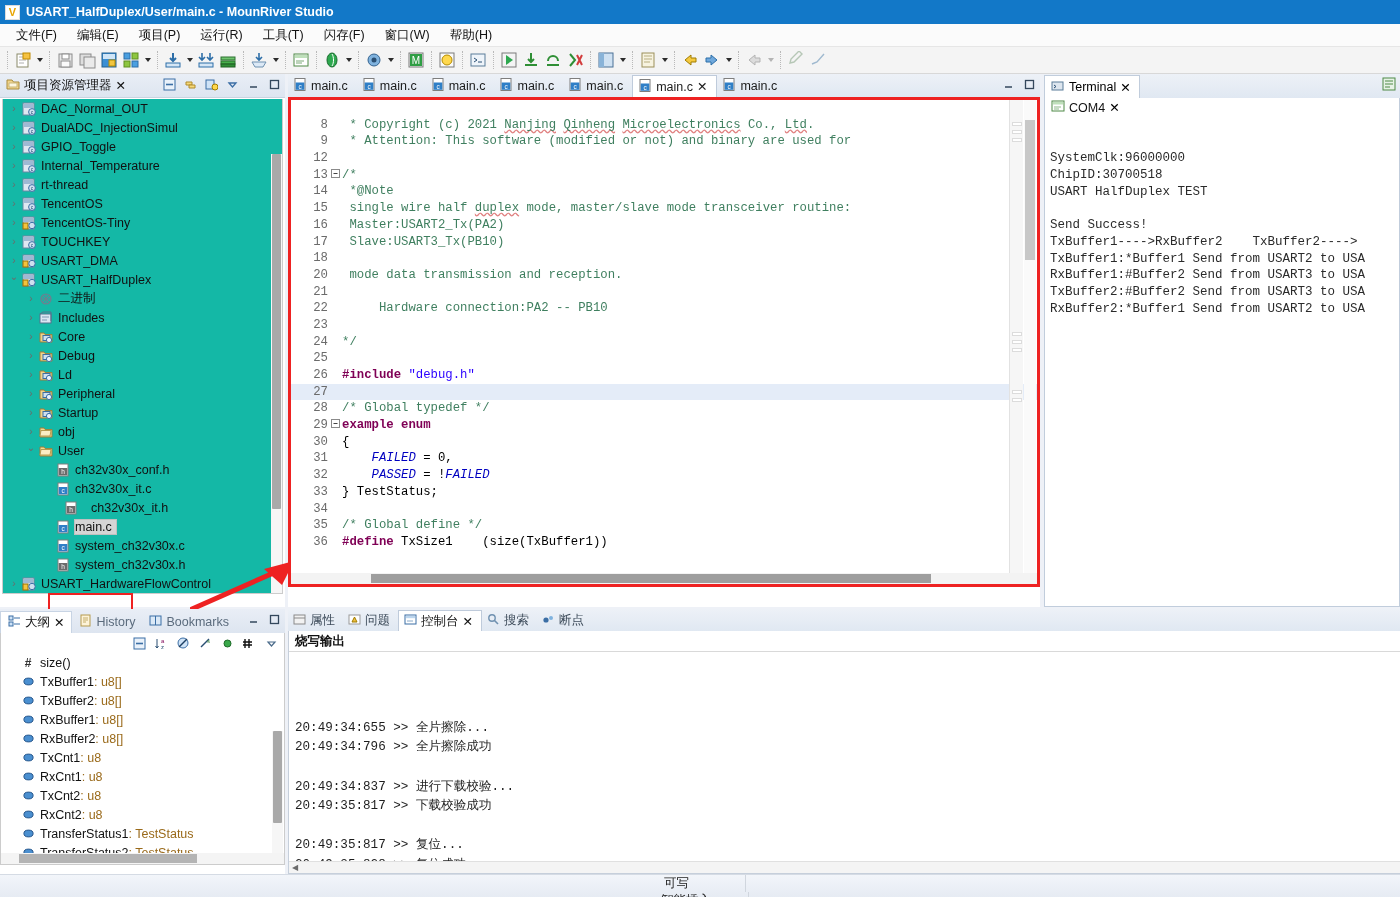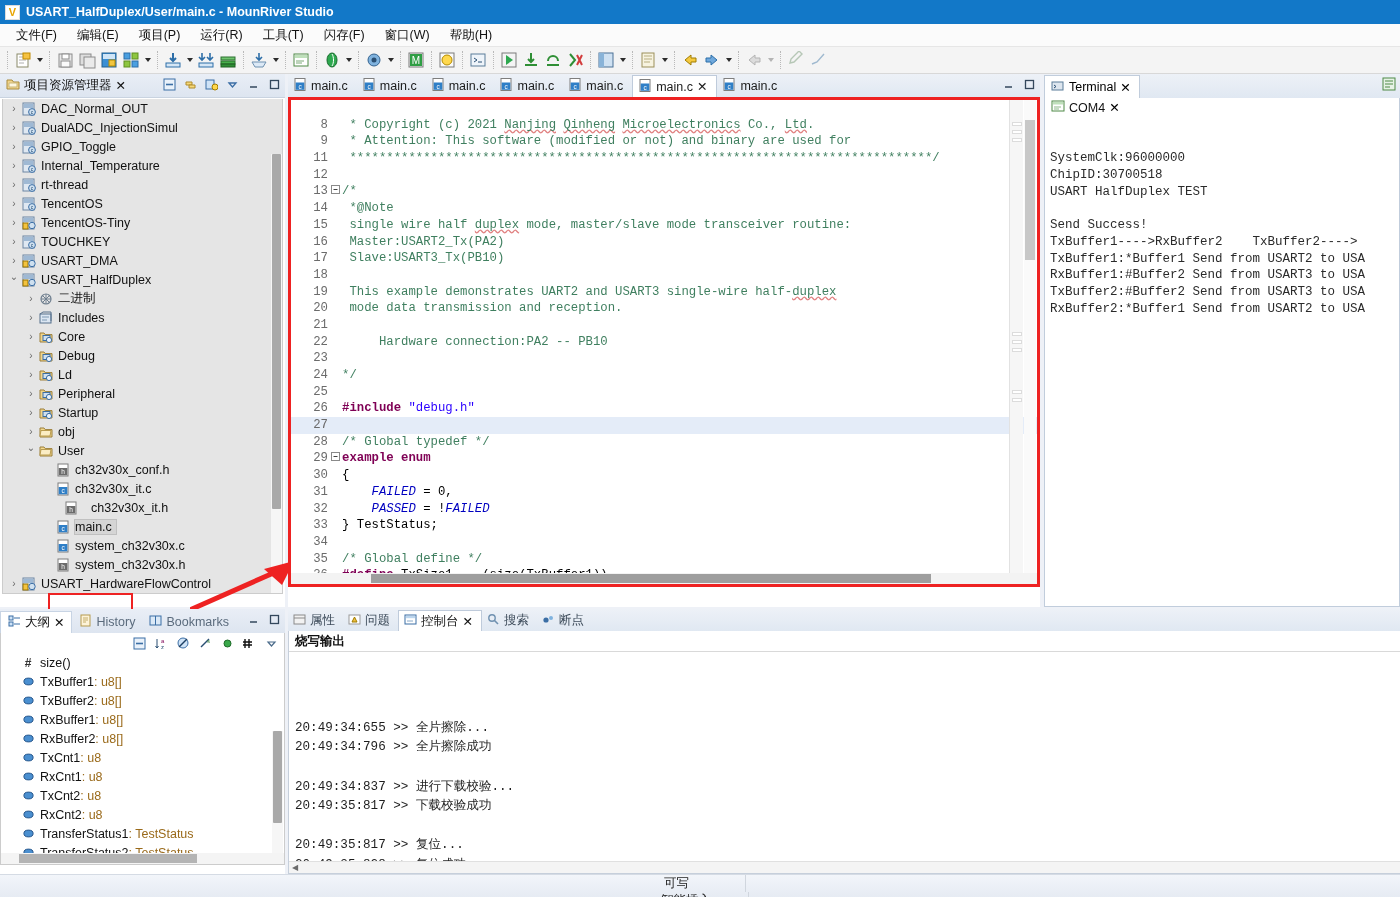--- a/index.html
+++ b/index.html
@@ -63,21 +63,21 @@
 
   
   .panel { position: absolute; background: #fff; }
   .panel-btns { position: absolute; right: 4px; top: 3px; display: flex; align-items: center; gap: 7px; }
   .pbtn { width: 14px; height: 14px; display:inline-flex; align-items:center; justify-content:center; }
 
   
   #projpanel { left: 0; top: 0; width: 285px; height: 533px; background: #fff; }
   #projpanel .hdr { height: 24px; background: linear-gradient(#e9eef6,#dde5f0); display:flex; align-items:center; position: relative; border-bottom: 1px solid #c9d3e0;}
   #projpanel .hdr .ttl { display:flex; align-items:center; gap:4px; font-size:12.5px; padding-left:6px; color:#111;}
-  #projpanel .treewrap { position:absolute; left:2px; top:25px; width:281px; height:495px; background:#e5e5e5; overflow:hidden; border:1px solid #ccc; border-top:none;}
+  #projpanel .treewrap { position:absolute; left:2px; top:25px; width:281px; height:495px; background:#14b8a6; overflow:hidden; border:1px solid #ccc; border-top:none;}
   .trow { height: 19px; display:flex; align-items:center; font-size: 12.5px; color:#111; white-space:nowrap; }
   .chev { width: 14px; text-align:center; color:#6b6b6b; font-size:10px; flex:none; }
   .chev.open::before { content:"\2304"; position:relative; top:-3px; }
   .chev.closed::before { content:"\203A"; }
   .chev.none::before { content:""; }
   .ticon { width: 17px; height: 15px; flex:none; display:inline-flex; align-items:center; justify-content:center; margin-right:3px; }
   .tlabel { padding-right: 4px; }
   .trow.selected .tlabel { background:#d5d5d5; outline:1px solid #c0c0c0;}
   .vscroll { position:absolute; right:2px; background:#f6f6f6; width:11px; }
   .vscroll .thumb { position:absolute; left:1px; width:9px; background:#a9a9a9; border-radius:1px;}
@@ -984,32 +984,30 @@
               </svg>
             </span>
         </div>
       </div>
       <div class="edbody">
         <div class="codearea">
           <div id="code-rows">
               <div class="cline"><span class="gutter"></span><span class="fold"></span><span class="ctext"><span class="c-cmt"></span></span></div>
               <div class="cline"><span class="gutter">8</span><span class="fold"></span><span class="ctext"><span class="c-cmt"> * Copyright (c) 2021 <span class="sq">Nanjing</span> <span class="sq">Qinheng</span> <span class="sq">Microelectronics</span> Co., <span class="sq">Ltd</span>.</span></span></div>
               <div class="cline"><span class="gutter">9</span><span class="fold"></span><span class="ctext"><span class="c-cmt"> * Attention: This software (modified or not) and binary are used for</span></span></div>
-              <div class="cline"><span class="gutter">11</span><span class="fold"></span><span class="ctext"><span class="c-cmt"> *******************************************************************************/</span></span></div>
               <div class="cline"><span class="gutter">12</span><span class="fold"></span><span class="ctext"><span class="c-cmt"></span></span></div>
               <div class="cline"><span class="gutter">13</span><span class="fold"><svg width="9" height="9" style="vertical-align:-1px">
                     <rect x="0.5" y="0.5" width="8" height="8" fill="#fff" stroke="#8a8a8a"></rect>
                     <path d="M2.5 4.5h4" stroke="#444"></path>
                   </svg></span><span class="ctext"><span class="c-cmt">/*</span></span></div>
               <div class="cline"><span class="gutter">14</span><span class="fold"></span><span class="ctext"><span class="c-cmt"> *@Note</span></span></div>
               <div class="cline"><span class="gutter">15</span><span class="fold"></span><span class="ctext"><span class="c-cmt"> single wire half <span class="sq">duplex</span> mode, master/slave mode transceiver routine:</span></span></div>
               <div class="cline"><span class="gutter">16</span><span class="fold"></span><span class="ctext"><span class="c-cmt"> Master:USART2_Tx(PA2)</span></span></div>
               <div class="cline"><span class="gutter">17</span><span class="fold"></span><span class="ctext"><span class="c-cmt"> Slave:USART3_Tx(PB10)</span></span></div>
               <div class="cline"><span class="gutter">18</span><span class="fold"></span><span class="ctext"><span class="c-cmt"></span></span></div>
-              <div class="cline"><span class="gutter">19</span><span class="fold"></span><span class="ctext"><span class="c-cmt"> This example demonstrates UART2 and USART3 single-wire half-<span class="sq">duplex</span></span></span></div>
               <div class="cline"><span class="gutter">20</span><span class="fold"></span><span class="ctext"><span class="c-cmt"> mode data transmission and reception.</span></span></div>
               <div class="cline"><span class="gutter">21</span><span class="fold"></span><span class="ctext"><span class="c-cmt"></span></span></div>
               <div class="cline"><span class="gutter">22</span><span class="fold"></span><span class="ctext"><span class="c-cmt">     Hardware connection:PA2 -- PB10</span></span></div>
               <div class="cline"><span class="gutter">23</span><span class="fold"></span><span class="ctext"><span class="c-cmt"></span></span></div>
               <div class="cline"><span class="gutter">24</span><span class="fold"></span><span class="ctext"><span class="c-cmt">*/</span></span></div>
               <div class="cline"><span class="gutter">25</span><span class="fold"></span><span class="ctext"><span class="c-pln"></span></span></div>
               <div class="cline"><span class="gutter">26</span><span class="fold"></span><span class="ctext"><span class="c-pre">#include </span><span class="c-str">"debug.h"</span></span></div>
               <div class="cline hl"><span class="gutter">27</span><span class="fold"></span><span class="ctext"><span class="c-pln"></span></span></div>
               <div class="cline"><span class="gutter">28</span><span class="fold"></span><span class="ctext"><span class="c-cmt">/* Global typedef */</span></span></div>
               <div class="cline"><span class="gutter">29</span><span class="fold"><svg width="9" height="9" style="vertical-align:-1px">

